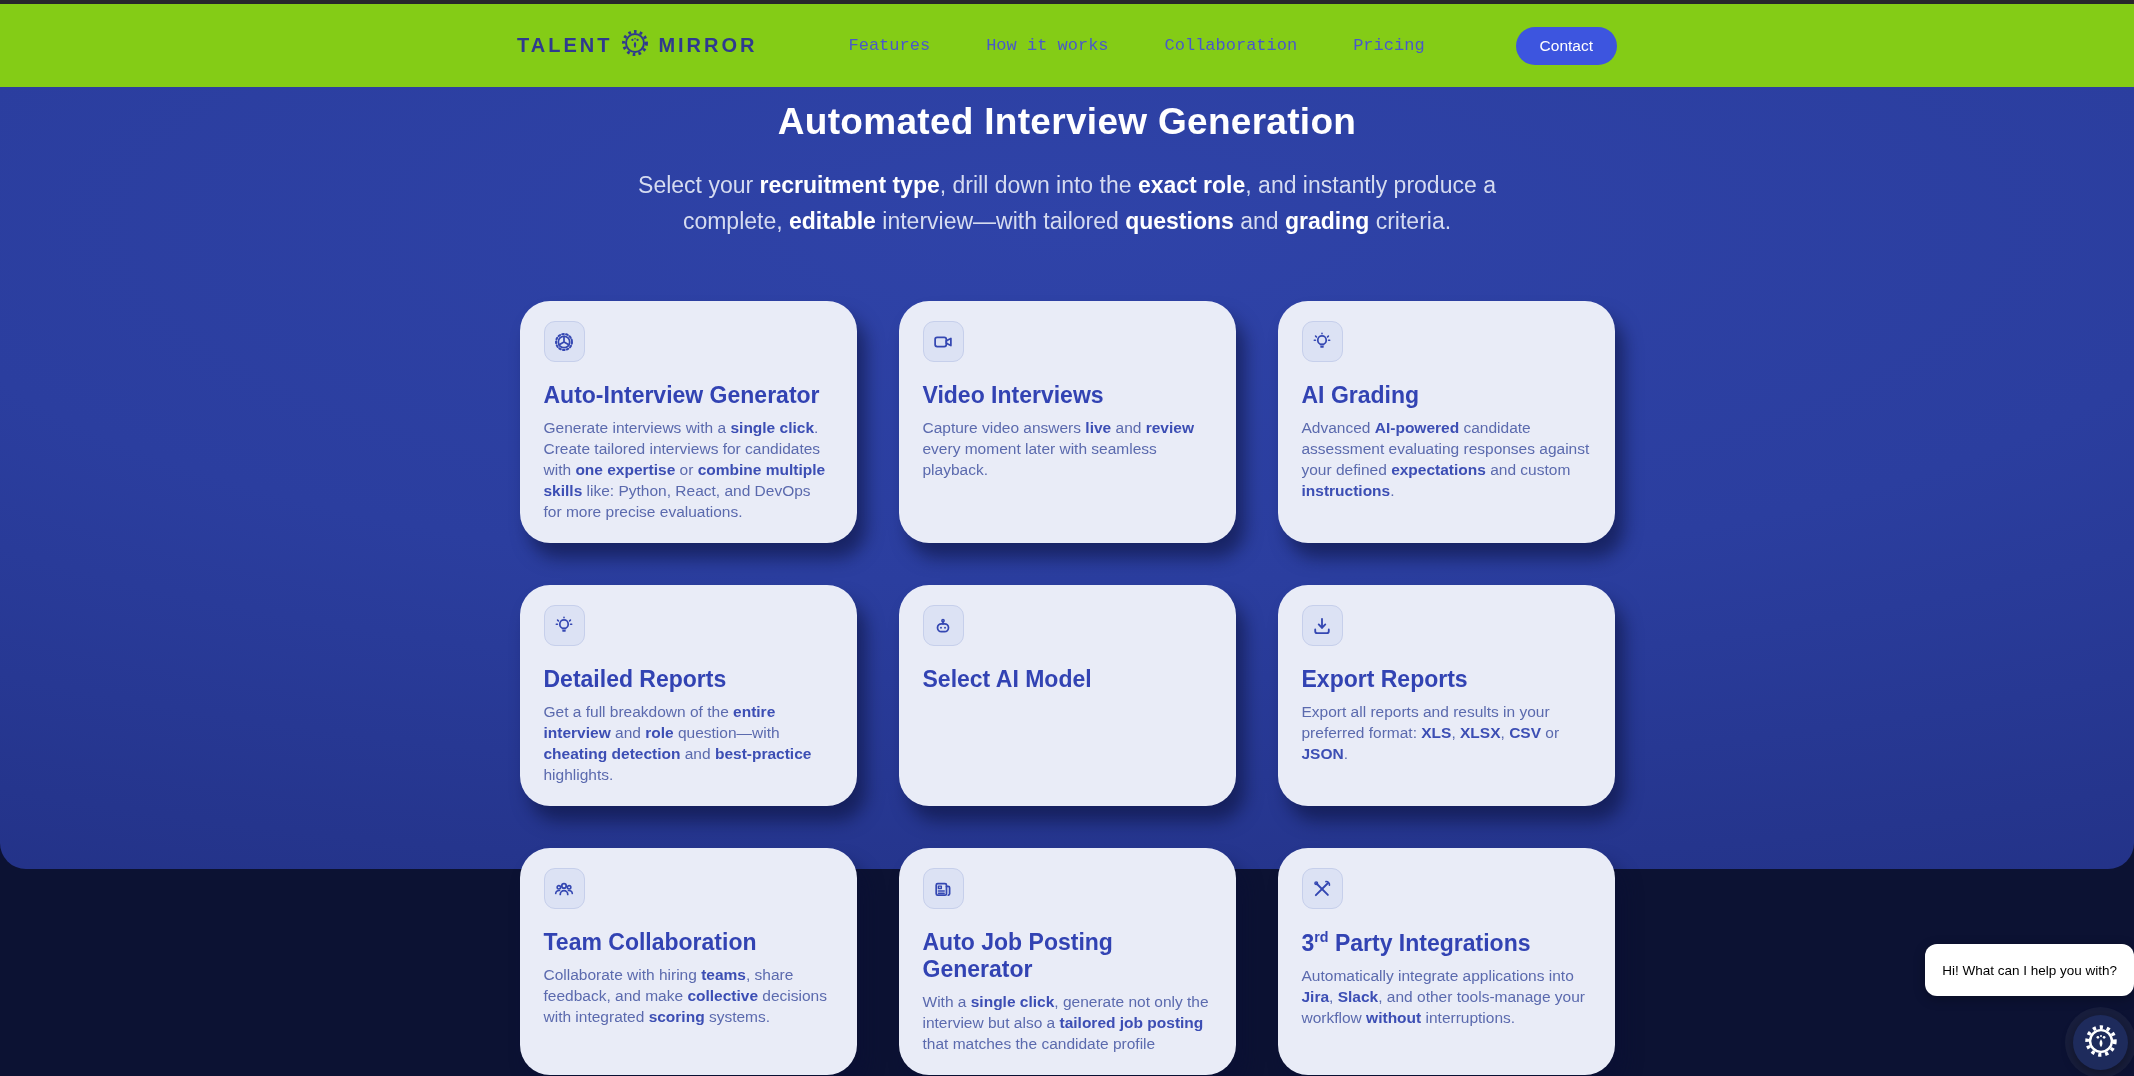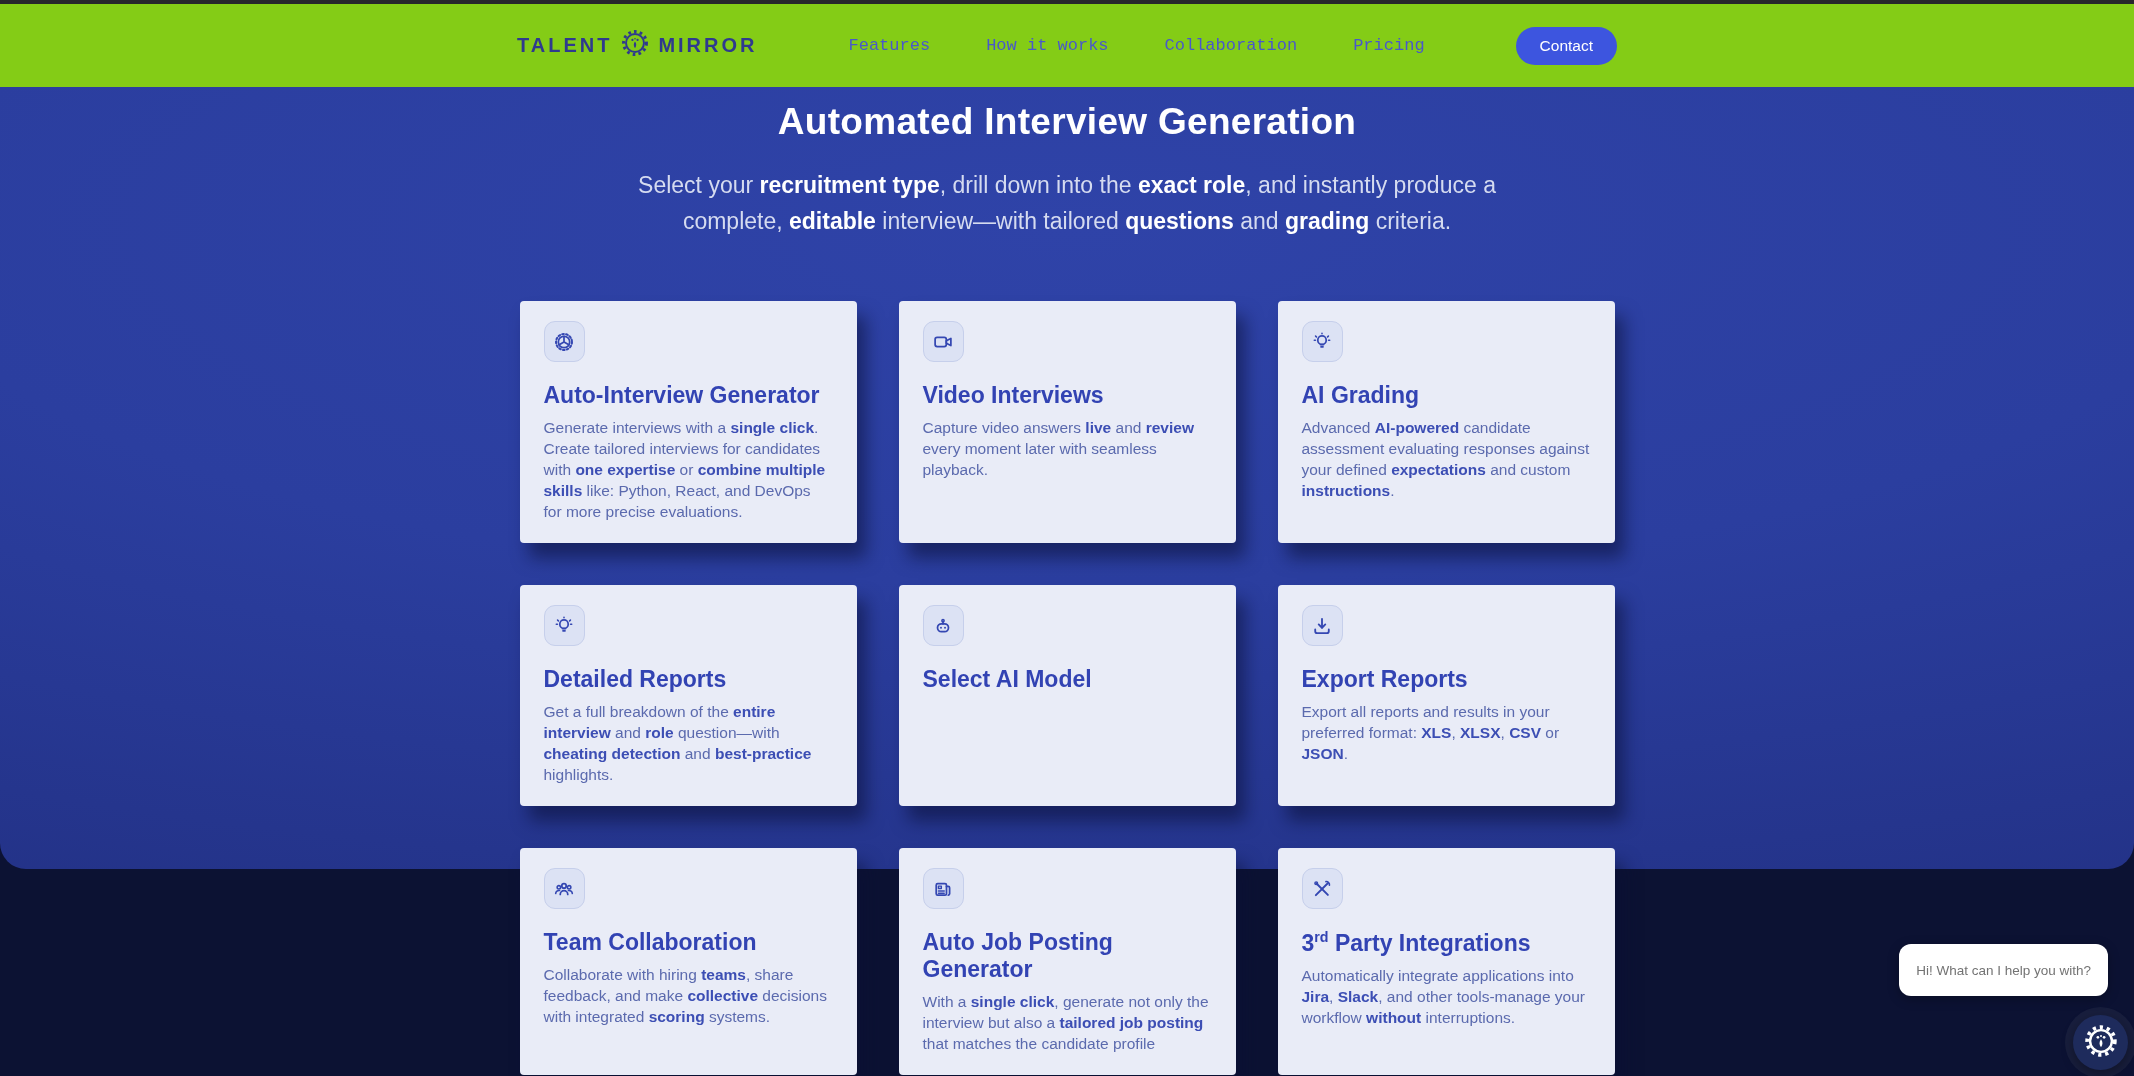--- a/index.html
+++ b/index.html
@@ -30,42 +30,42 @@
     position:relative;
   }
   .hero-title { text-align:center; color:#ffffff; font-size:37px; font-weight:700; letter-spacing:.3px; }
   .hero-sub { margin-top:24px; text-align:center; color:#d5dbf0; font-size:23px; line-height:36px; font-weight:400; }
   .hero-sub b { color:#ffffff; font-weight:700; }
 
   
   .grid { width:1095px; margin:62px auto 0; display:grid; grid-template-columns:repeat(3,1fr); gap:42px; }
   .card {
     background:#e9ecf7;
-    border-radius:4px;
+    border-radius:30px;
     padding:20px 24px 21px;
     box-shadow:9px 15px 17px rgba(10,14,52,.55);
   }
   .icon-box {
     width:41px; height:41px; border-radius:11px;
     background:#dce2f4; border:1px solid #c6cfeb;
     display:flex; align-items:center; justify-content:center;
     color:#3447b2;
   }
   .icon-box svg { width:22px; height:22px; }
   .card-title { margin-top:20px; font-size:23px; font-weight:700; color:#3243b3; }
   .card-title sup { font-size:62%; }
   .card-body { margin-top:8px; font-size:15.5px; line-height:21px; color:#5b6aae; }
   .card-body b { color:#3c4eb4; font-weight:700; }
 
   
   .chat-bubble {
-    position:absolute; right:26px; top:944px; height:52px;
+    position:absolute; right:0; top:944px; height:52px;
     background:#ffffff; border-radius:12px;
     display:flex; align-items:center; padding:0 17px;
-    font-size:13.5px; color:#737373; white-space:nowrap;
+    font-size:13.5px; color:#000000; white-space:nowrap;
     box-shadow:0 3px 12px rgba(0,0,0,.28);
     cursor:pointer;
   }
   .chat-fab {
     position:absolute; left:2073px; top:1015px; width:55px; height:55px;
     border-radius:50%; background:#1e2b5c; color:#ffffff;
     display:flex; align-items:center; justify-content:center;
     box-shadow:0 4px 12px rgba(0,0,0,.35), 0 0 0 8px rgba(255,255,255,.05);
     cursor:pointer; border:none;
   }

